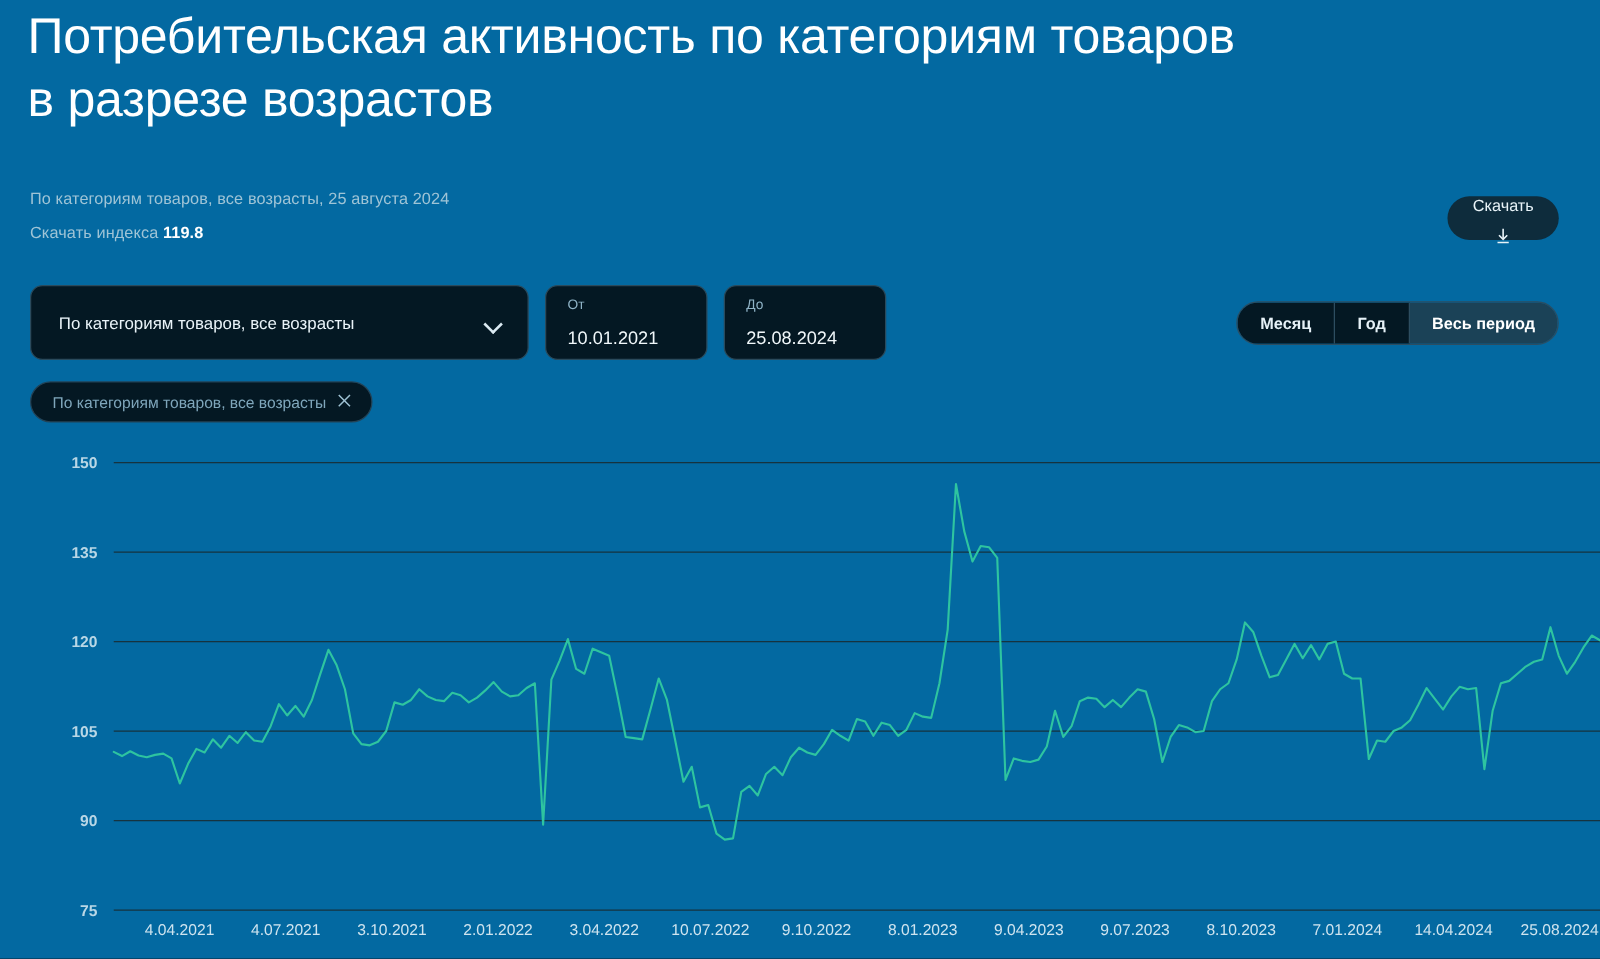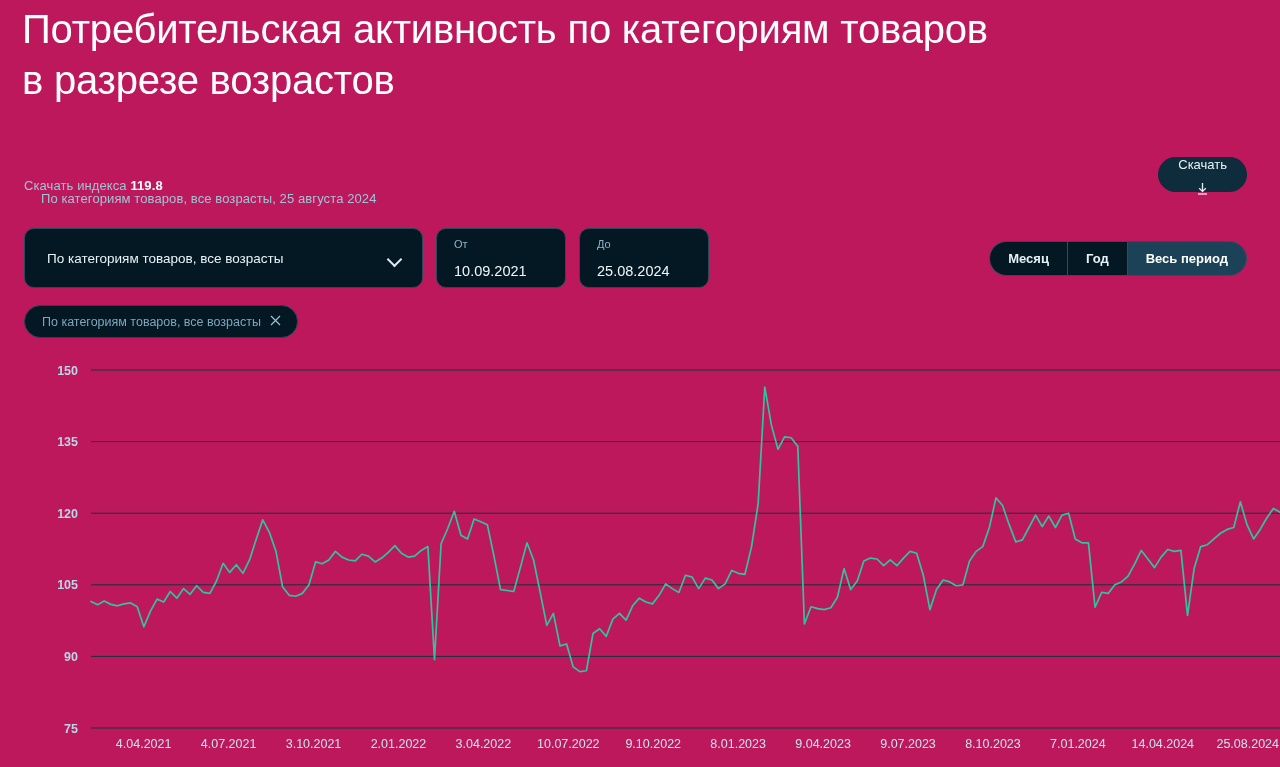--- a/index.html
+++ b/index.html
@@ -7,42 +7,41 @@
   html, body {
     margin: 0; padding: 0;
     width: 1280px; height: 767px;
     background: #041823;
     font-family: "Liberation Sans", sans-serif;
     overflow: hidden;
   }
   #app {
     position: relative;
     width: 1280px; height: 767px;
-    background: #be185d;
+    background: #0369a1;
   }
 
   
   .page-title {
     position: absolute;
     left: 22px; top: 4px;
     width: 1240px;
     font-size: 40px;
     line-height: 51px;
     font-weight: 400;
     color: #ffffff;
     letter-spacing: -0.2px;
     white-space: pre-line;
   }
   .subtitle {
     position: absolute;
-    left: 41px; top: 151px;
+    left: 24px; top: 151px;
     font-size: 13px;
     color: #9fc4d6;
     letter-spacing: 0.1px;
-    margin-top: 40px;
   }
   .index-line {
     position: absolute;
     left: 24px; top: 178px;
     font-size: 13px;
     color: #9fc4d6;
     letter-spacing: 0.1px;
   }
   .index-line .val {
     color: #ffffff;
@@ -237,21 +236,21 @@
     </button>
   </div>
 
   <div class="controls">
     <div class="select-box">
       <span class="sel-label">По категориям товаров, все возрасты</span>
       <span class="chev"></span>
     </div>
     <div class="date-box">
       <span class="dlabel">От</span>
-      <span class="dval">10.09.2021</span>
+      <span class="dval">10.01.2021</span>
     </div>
     <div class="date-box">
       <span class="dlabel">До</span>
       <span class="dval">25.08.2024</span>
     </div>
   </div>
 
   <div class="seg">
     <div class="seg-item">Месяц</div>
     <div class="seg-item">Год</div>

